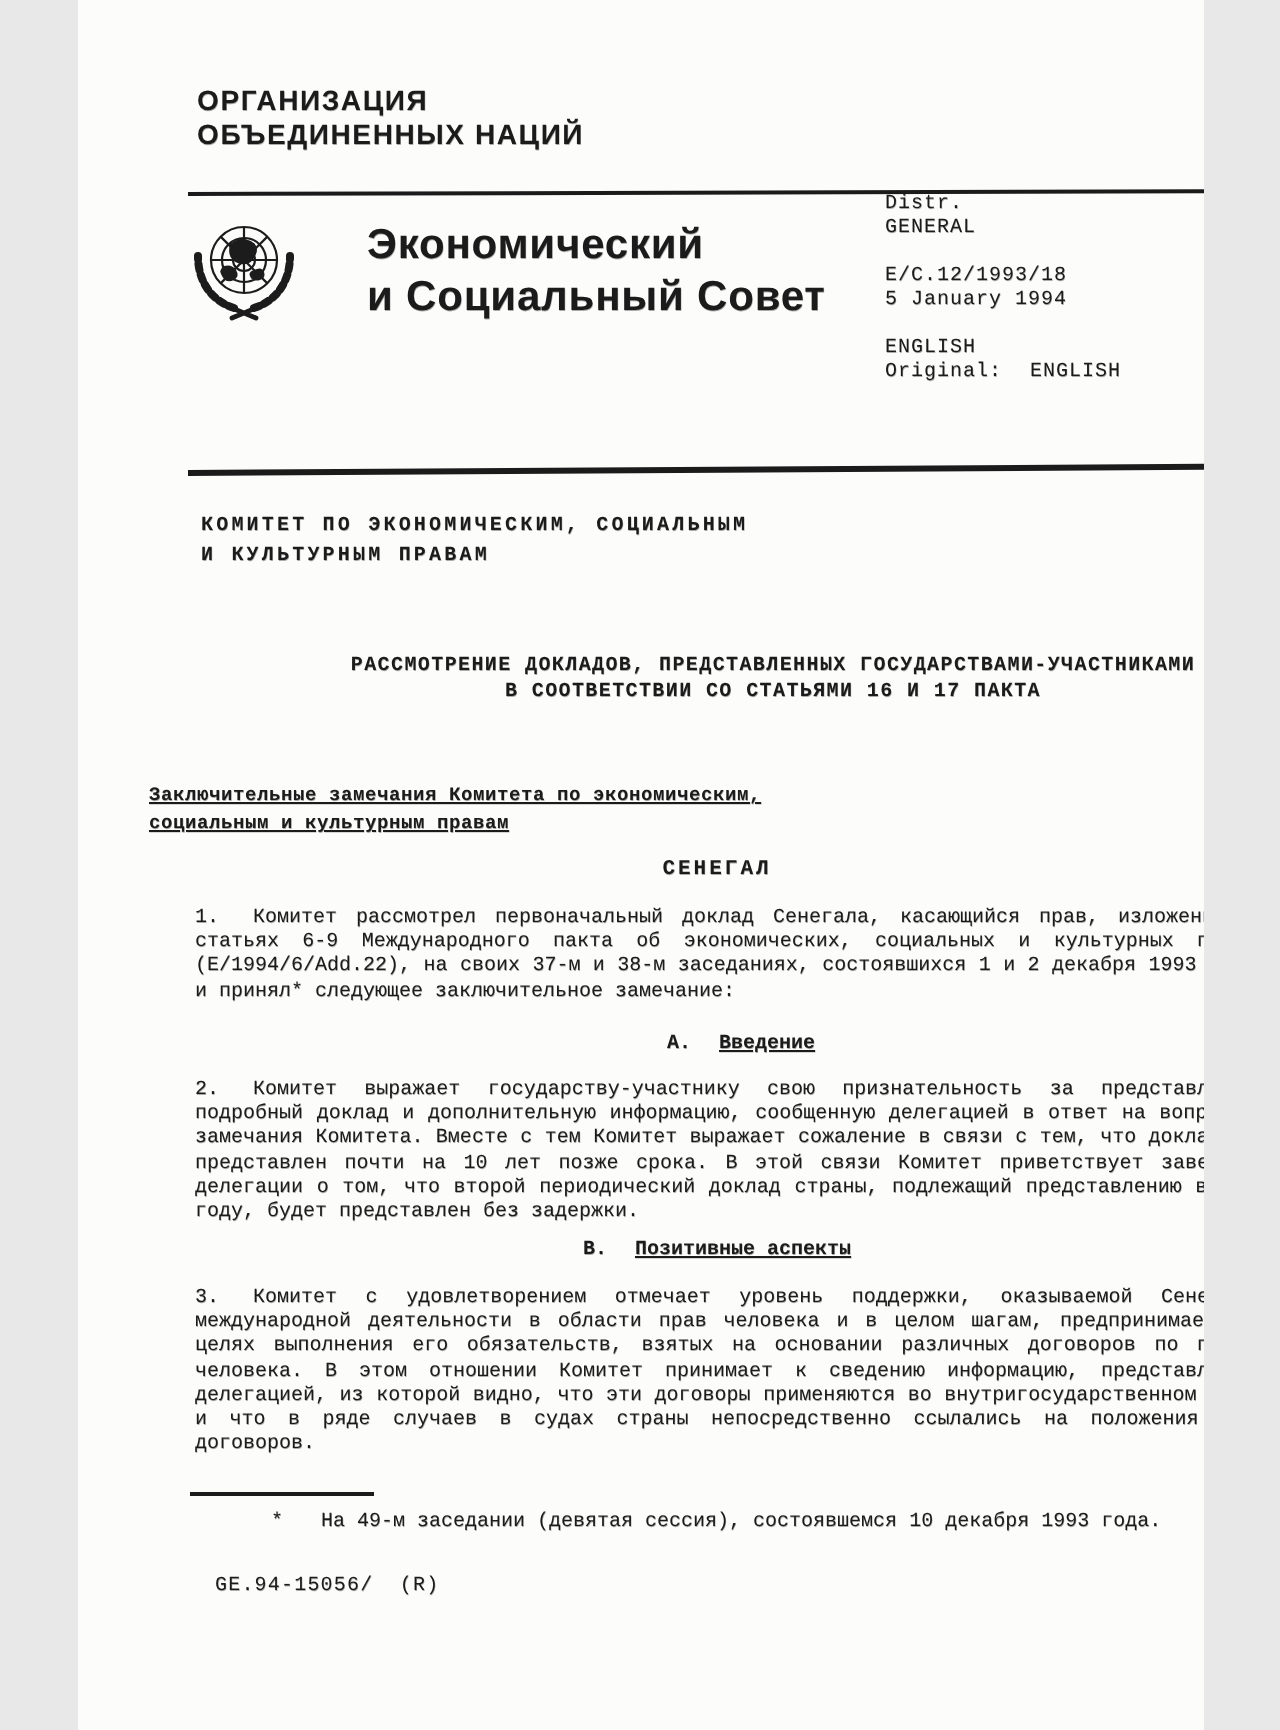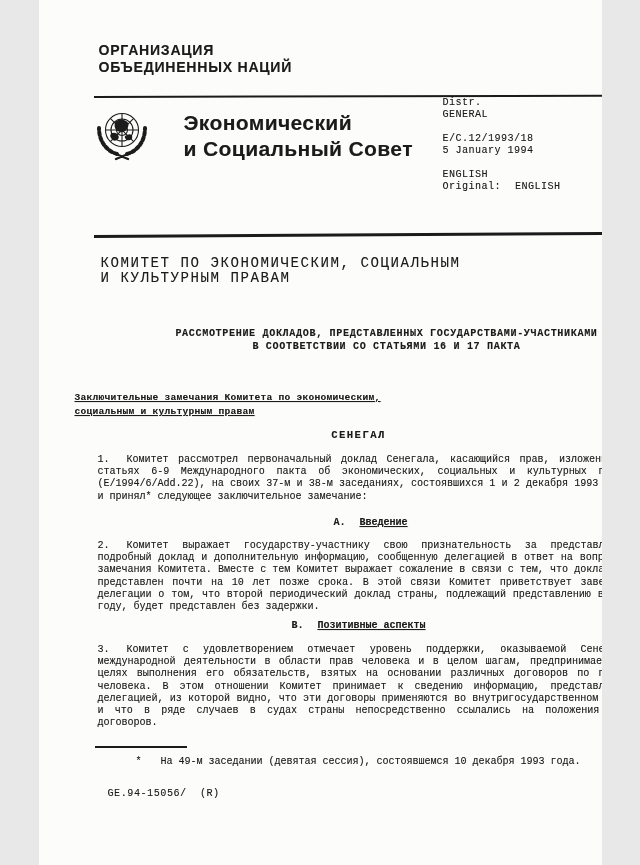--- a/index.html
+++ b/index.html
@@ -27,21 +27,21 @@
   .emblem { position:absolute; left:50px; top:102px; width:66px; height:68px; }
   .council {
     position:absolute; left:145px; top:110px;
     font-family:"Liberation Sans","DejaVu Sans",sans-serif;
     font-weight:700; font-size:21px; line-height:26px; letter-spacing:.4px;
   }
   .meta { position:absolute; left:404px; top:97px; font-size:10px; line-height:12px; letter-spacing:.5px; }
   .meta-gap { height:12px; }
   .meta .orig-val { margin-left:14px; }
   
-  .committee { position:absolute; left:62px; top:256px; font-size:14px; font-weight:400; line-height:15px; letter-spacing:1.6px; }
+  .committee { position:absolute; left:62px; top:256px; font-size:10px; font-weight:700; line-height:15px; letter-spacing:1.6px; }
   .doc-title { position:absolute; left:0; top:327px; width:640px; text-align:center;
                font-size:10px; font-weight:700; line-height:13px; letter-spacing:.7px;margin-left:28px; }
   .subtitle  { position:absolute; left:0; top:391px; width:640px; text-align:left;
                font-size:9.5px; font-weight:700; line-height:14px; letter-spacing:.3px;padding-left:36px; }
   .subtitle div span { text-decoration:underline; }
   .country   { position:absolute; left:0; top:429px; width:640px; text-align:center;
                font-size:10.5px; font-weight:700; letter-spacing:1.5px; }
   .para { position:absolute; left:59px; width:537px; margin:0; text-align:justify;
           font-size:10px; line-height:12.2px; }
   .para-1 { top:454px; } .para-2 { top:540px; } .para-3 { top:644px; }

